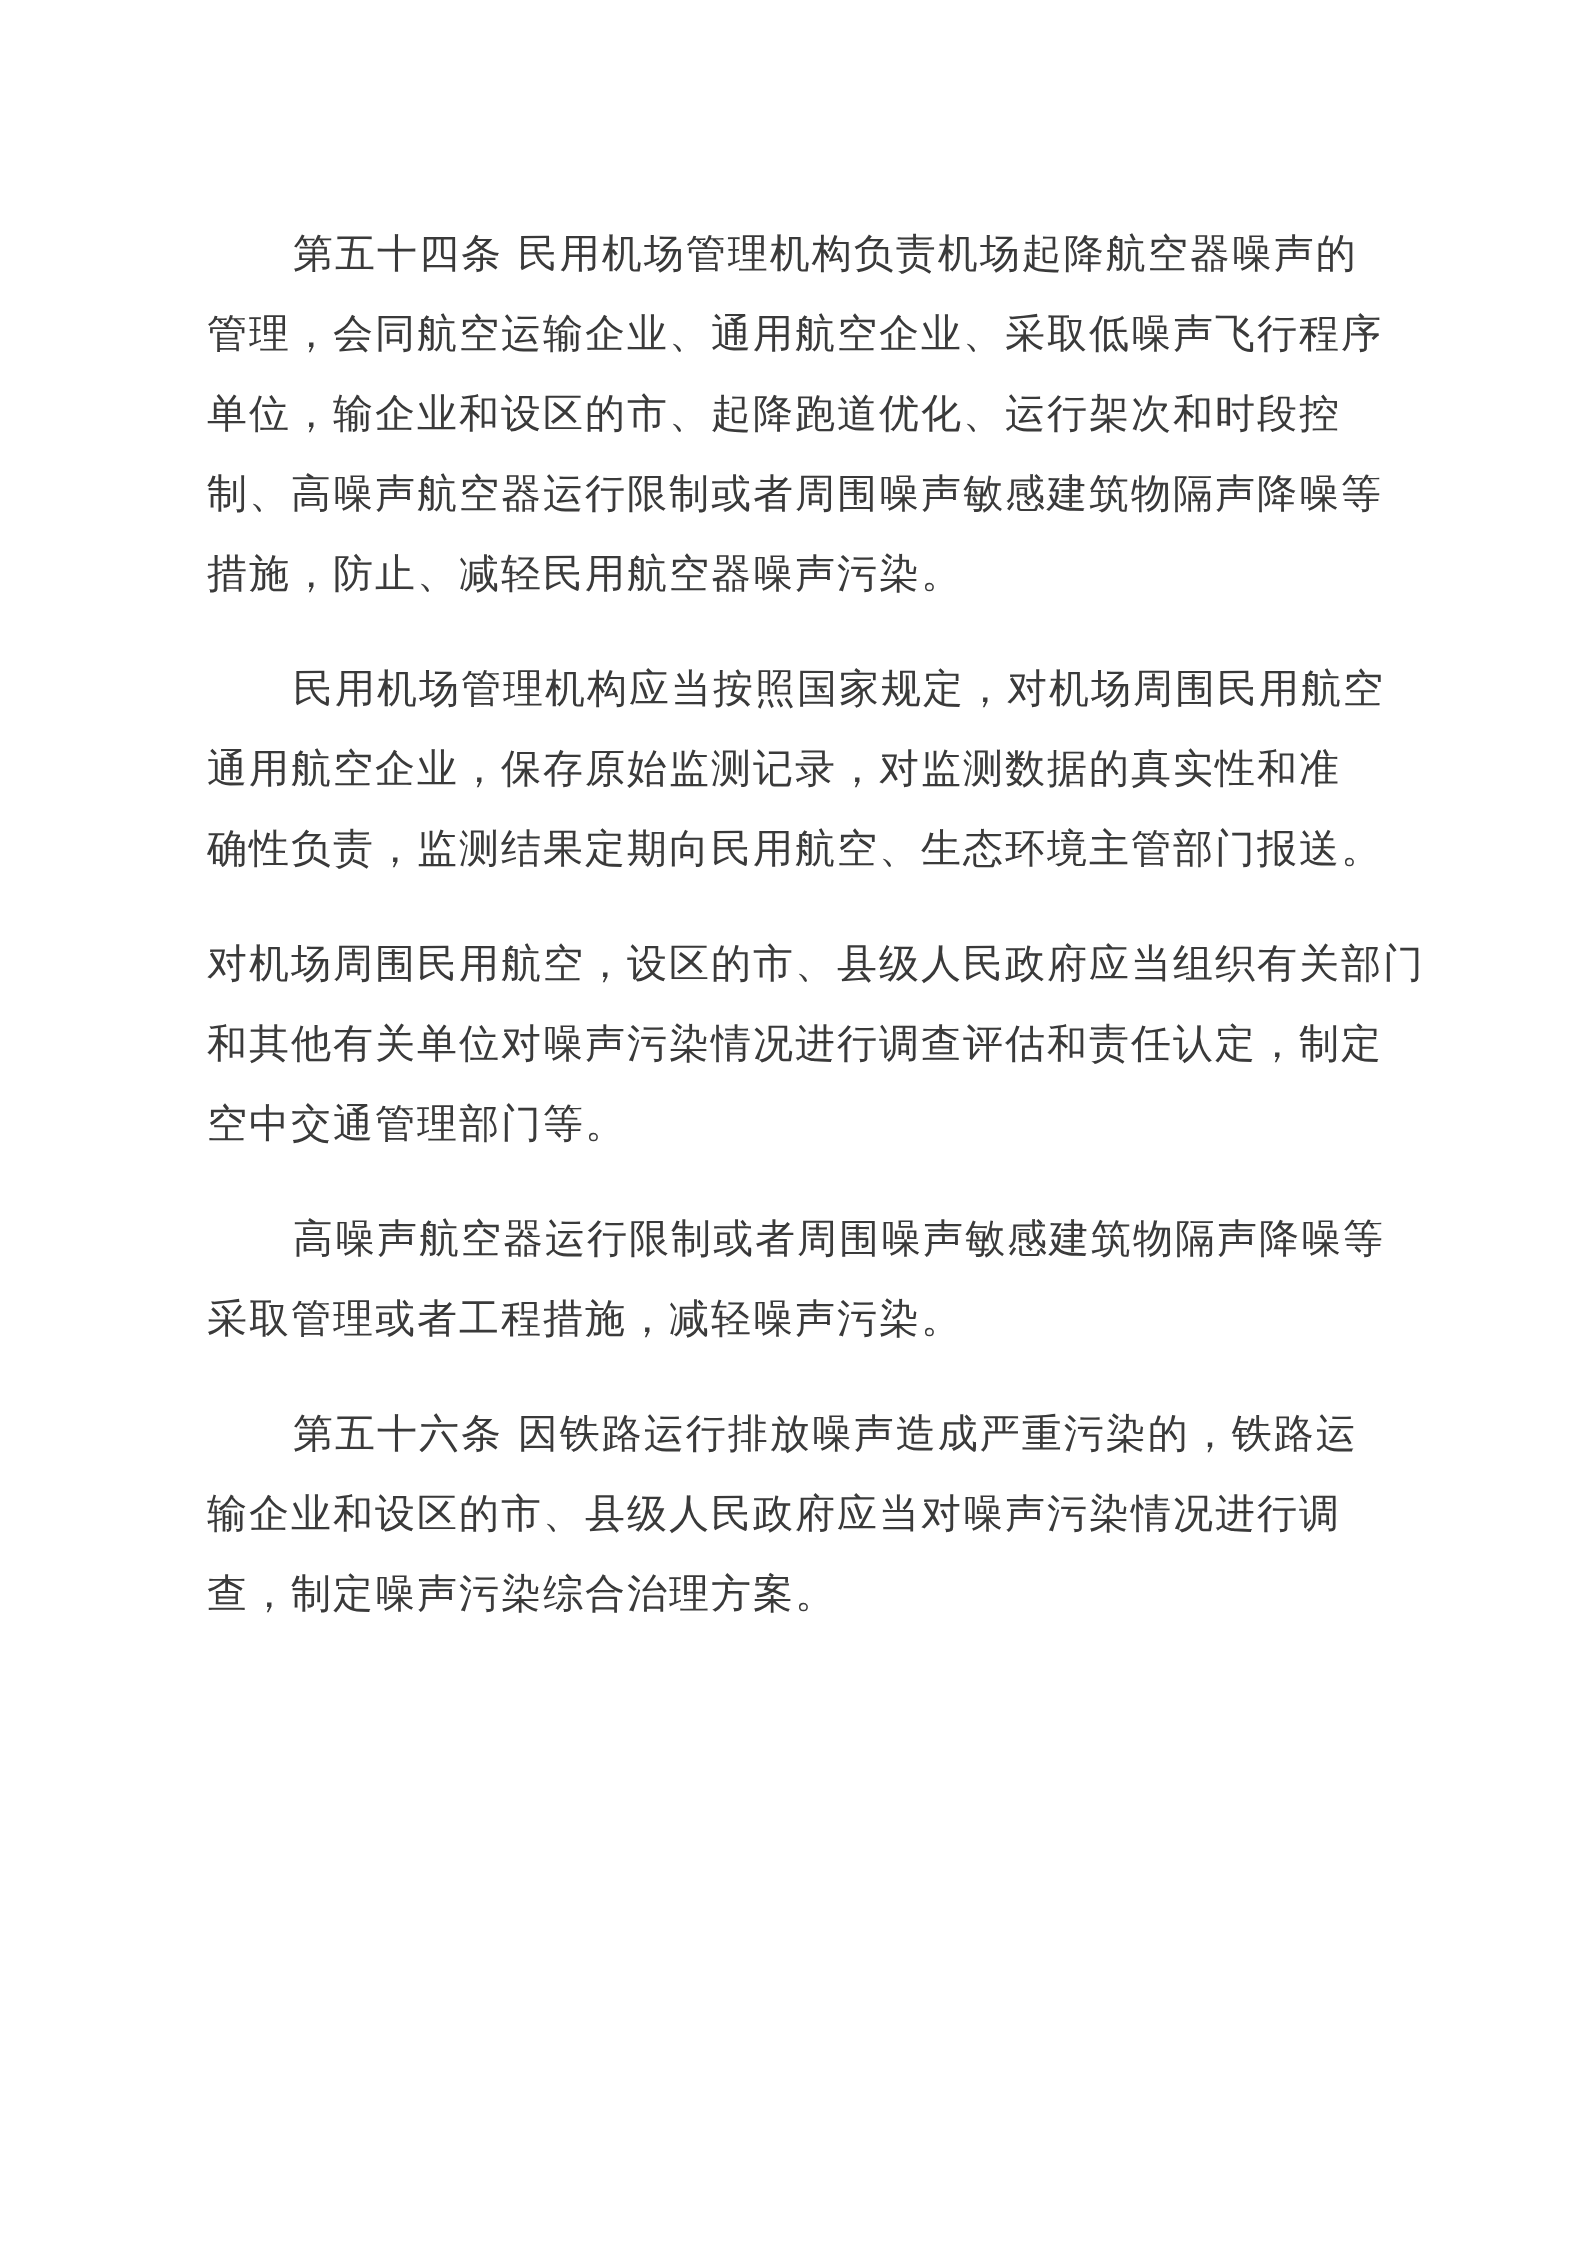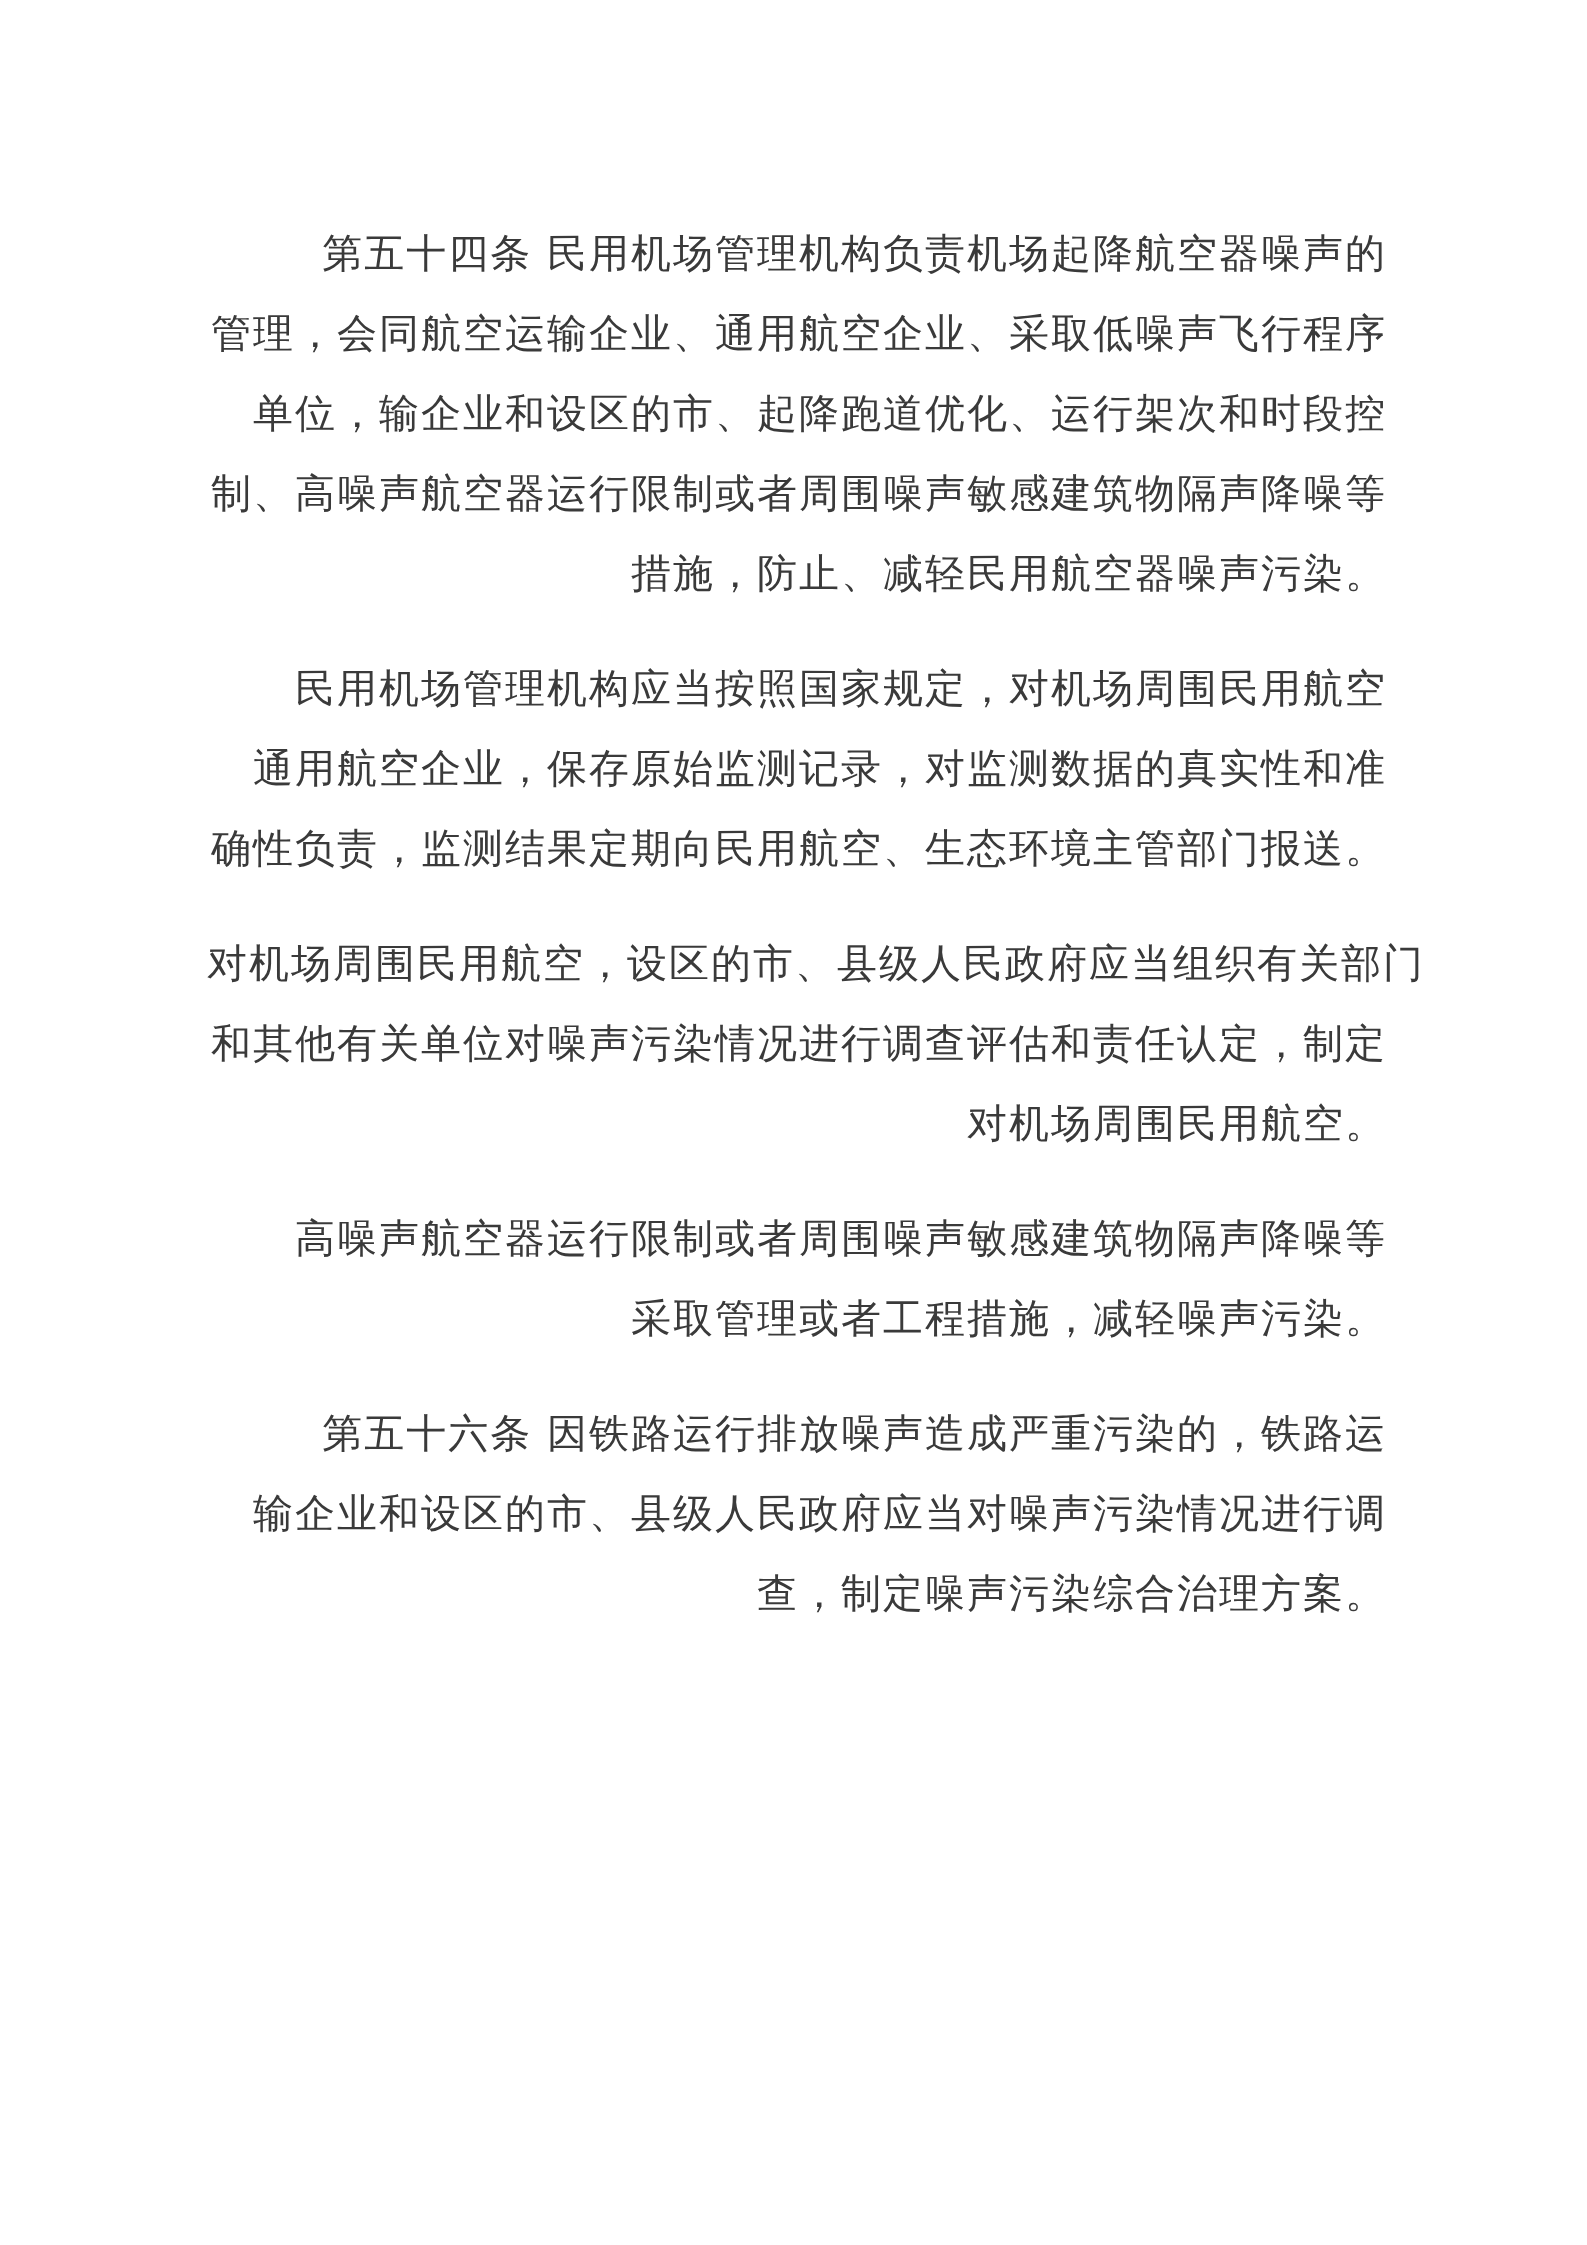--- a/index.html
+++ b/index.html
@@ -19,21 +19,20 @@
       top: 213px;
       width: 1180px;
       color: #3a3a3a;
       font-family: "DejaVu Serif", "Liberation Serif", serif;
       font-size: 40px;
       line-height: 80px;
     }
     .para {
       margin: 0 0 35px 0;
       padding: 0;
-      text-align: right;
     }
     .line {
       display: block;
       white-space: nowrap;
       letter-spacing: 2px;
       height: 80px;
     }
     .line.indent {
       padding-left: 86px;
     }
@@ -53,21 +52,21 @@
 
   <div class="para">
     <span class="line indent">民用机场管理机构应当按照国家规定，对机场周围民用航空</span>
     <span class="line">通用航空企业，保存原始监测记录，对监测数据的真实性和准</span>
     <span class="line">确性负责，监测结果定期向民用航空、生态环境主管部门报送。</span>
   </div>
 
   <div class="para">
     <span class="line">对机场周围民用航空，设区的市、县级人民政府应当组织有关部门</span>
     <span class="line">和其他有关单位对噪声污染情况进行调查评估和责任认定，制定</span>
-    <span class="line">对机场周围民用航空。</span>
+    <span class="line">空中交通管理部门等。</span>
   </div>
 
   <div class="para">
     <span class="line indent">高噪声航空器运行限制或者周围噪声敏感建筑物隔声降噪等</span>
     <span class="line">采取管理或者工程措施，减轻噪声污染。</span>
   </div>
 
   <div class="para">
     <span class="line indent">第五十六条 因铁路运行排放噪声造成严重污染的，铁路运</span>
     <span class="line">输企业和设区的市、县级人民政府应当对噪声污染情况进行调</span>

